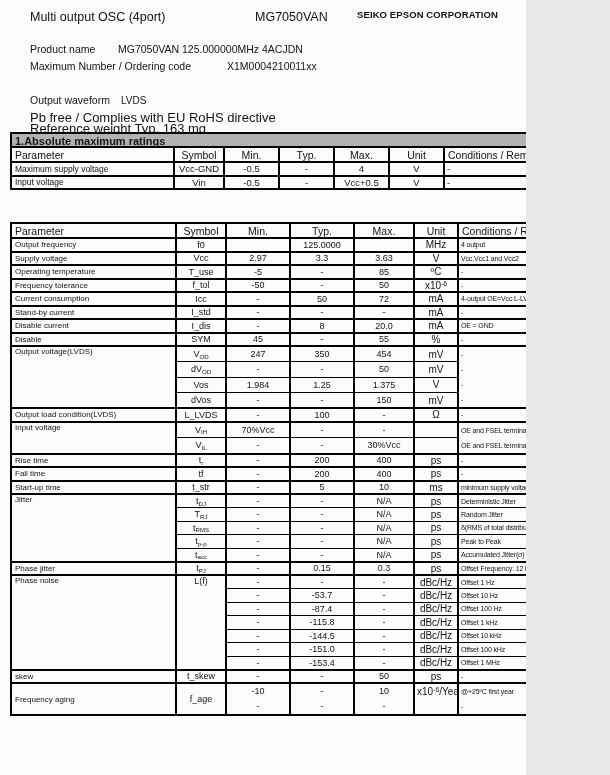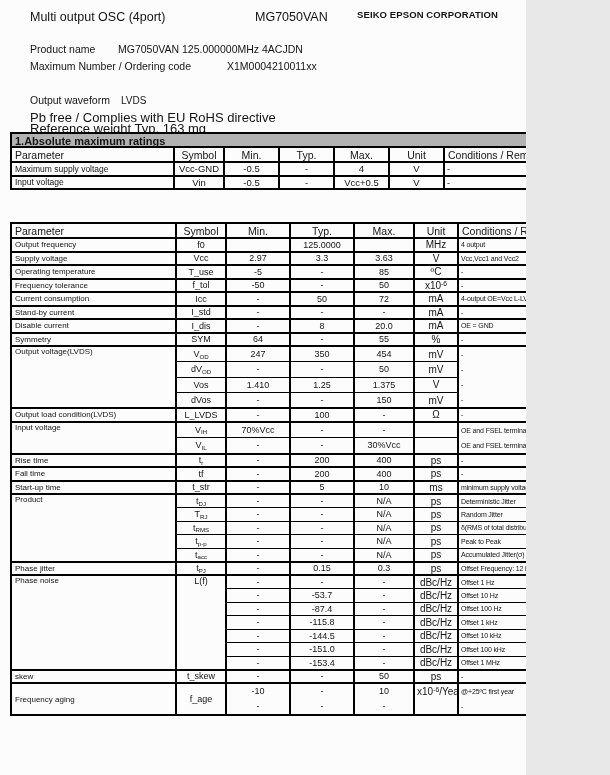--- a/index.html
+++ b/index.html
@@ -191,23 +191,23 @@
           <tr>
             <td class="p">Disable current</td>
             <td class="s">I_dis</td>
             <td class="v">-</td>
             <td class="v">8</td>
             <td class="v">20.0</td>
             <td class="u">mA</td>
             <td class="c">OE = GND</td>
           </tr>
           <tr>
-            <td class="p">Symmetry</td>
+            <td class="p">Disable</td>
             <td class="s">SYM</td>
-            <td class="v">64</td>
+            <td class="v">45</td>
             <td class="v">-</td>
             <td class="v">55</td>
             <td class="u">%</td>
             <td class="c">-</td>
           </tr>
           <tr>
             <td class="p" rowspan="4">Output voltage(LVDS)</td>
             <td class="s">V<sub>OD</sub></td>
             <td class="v">247</td>
             <td class="v">350</td>
@@ -222,21 +222,21 @@
           </tr>
           <tr class="sub">
             <td class="s">dV<sub>OD</sub></td>
             <td class="v">-</td>
             <td class="v">-</td>
             <td class="v">50</td>
             <td class="u">mV</td>
           </tr>
           <tr class="sub">
             <td class="s">Vos</td>
-            <td class="v">1.410</td>
+            <td class="v">1.984</td>
             <td class="v">1.25</td>
             <td class="v">1.375</td>
             <td class="u">V</td>
           </tr>
           <tr class="sub">
             <td class="s">dVos</td>
             <td class="v">-</td>
             <td class="v">-</td>
             <td class="v">150</td>
             <td class="u">mV</td>
@@ -290,21 +290,21 @@
           <tr>
             <td class="p">Start-up time</td>
             <td class="s">t_str</td>
             <td class="v">-</td>
             <td class="v">5</td>
             <td class="v">10</td>
             <td class="u">ms</td>
             <td class="c">minimum supply voltage to be 0 s</td>
           </tr>
           <tr>
-            <td class="p" rowspan="5">Product</td>
+            <td class="p" rowspan="5">Jitter</td>
             <td class="s">t<sub>DJ</sub></td>
             <td class="v">-</td>
             <td class="v">-</td>
             <td class="v">N/A</td>
             <td class="u">ps</td>
             <td class="c">Deterministic Jitter</td>
           </tr>
           <tr class="sub">
             <td class="s">T<sub>RJ</sub></td>
             <td class="v">-</td>

